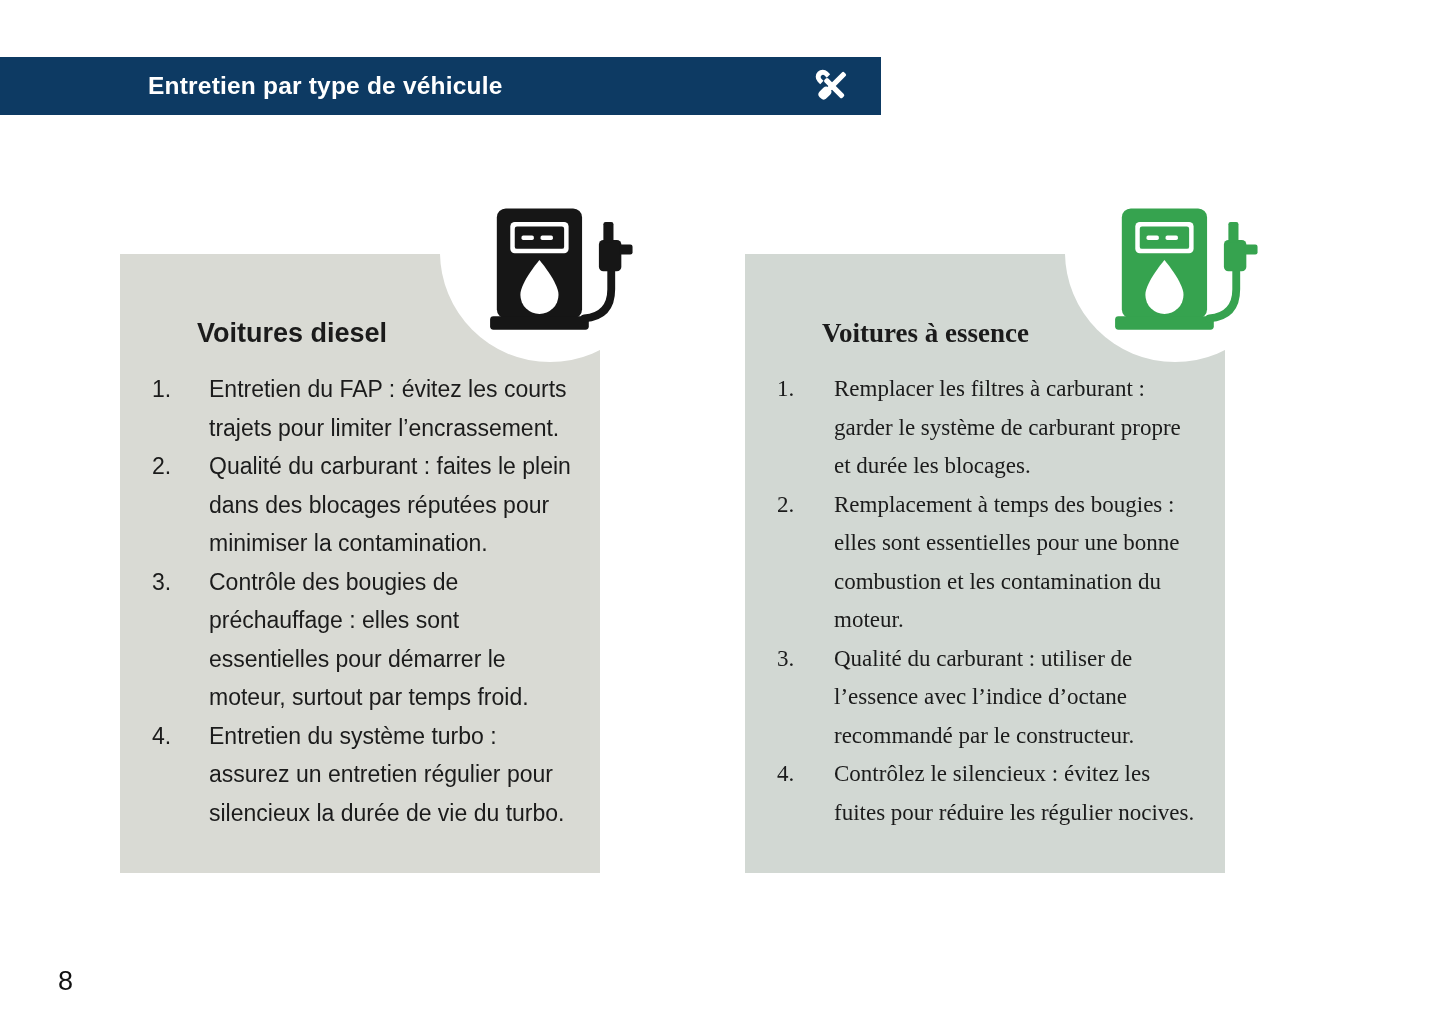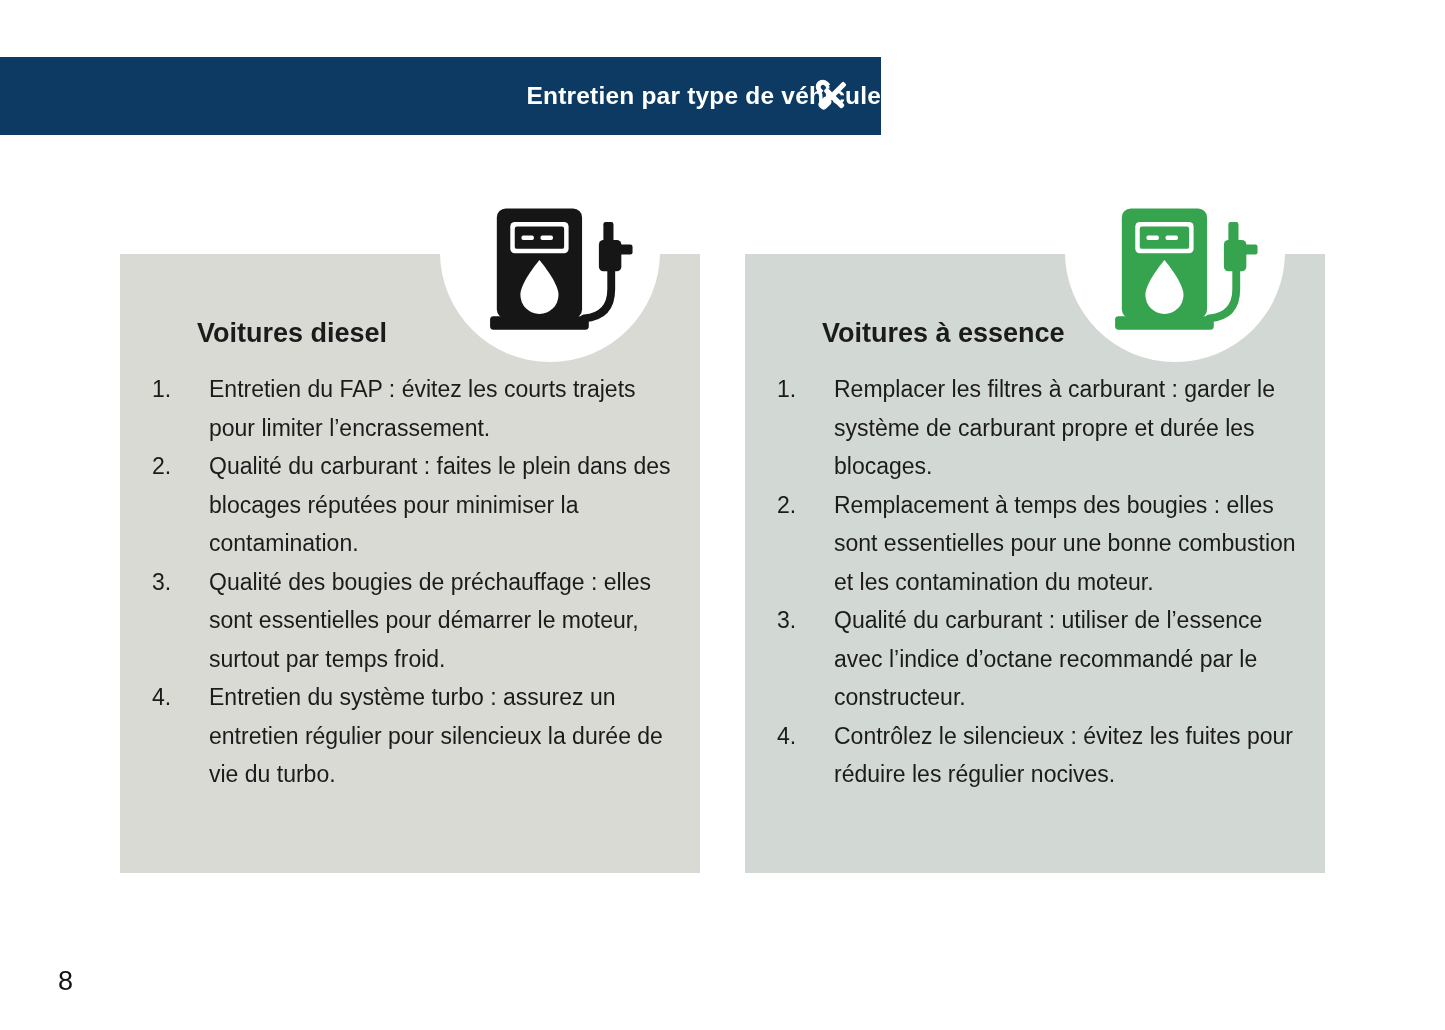--- a/index.html
+++ b/index.html
@@ -9,41 +9,41 @@
     position: relative;
     background: #ffffff;
     font-family: "Liberation Sans", sans-serif;
     overflow: hidden;
     color: #1b1b1b;
   }
 
   
   .header-bar {
     position: absolute; left: 0; top: 57px;
-    width: 881px; height: 78px;
+    width: 881px; height: 58px;
     background: #0d3a63;
-    display: flex; align-items: center; justify-content: flex-end;
+    display: flex; align-items: center;
   }
   .header-title {
     color: #ffffff; font-weight: bold; font-size: 24.5px;
     margin-left: 148px; letter-spacing: 0.2px;
   }
   .header-icon {
     position: absolute; right: 28px; top: 50%;
     transform: translateY(-50%);
     width: 42px; height: 42px;
   }
 
   
   .card {
     position: absolute; top: 254px;
-    width: 580px; height: 619px;
+    width: 480px; height: 619px;
   }
   .card-diesel  { left: 120px; background: #d9dad4; color: #161616; }
-  .card-essence { left: 745px; background: #d2d8d3; color: #36a34f; }
+  .card-essence { left: 745px; background: #d2d8d3; color: #36a34f; font-family: Liberation Serif, serif; }
 
   .card-circle {
     position: absolute; top: -112px; left: 320px;
     width: 220px; height: 220px; border-radius: 50%;
     background: #ffffff;
   }
   .pump-icon {
     position: absolute; top: -50px; left: 370px;
     width: 146px; height: 129px;
   }
@@ -113,21 +113,21 @@
     <div class="item">
       <span class="item-num">1.</span>
       <span class="item-text">Entretien du FAP : évitez les courts trajets pour limiter l’encrassement.</span>
     </div>
     <div class="item">
       <span class="item-num">2.</span>
       <span class="item-text">Qualité du carburant : faites le plein dans des blocages réputées pour minimiser la contamination.</span>
     </div>
     <div class="item">
       <span class="item-num">3.</span>
-      <span class="item-text">Qualité des bougies de préchauffage : elles sont essentielles pour démarrer le moteur, surtout par temps froid.</span>
+      <span class="item-text">Contrôle des bougies de préchauffage : elles sont essentielles pour démarrer le moteur, surtout par temps froid.</span>
     </div>
     <div class="item">
       <span class="item-num">4.</span>
       <span class="item-text">Entretien du système turbo : assurez un entretien régulier pour silencieux la durée de vie du turbo.</span>
     </div>
   </div>
 </div>
 
 <div class="card card-essence">
   <div class="card-circle"></div>

